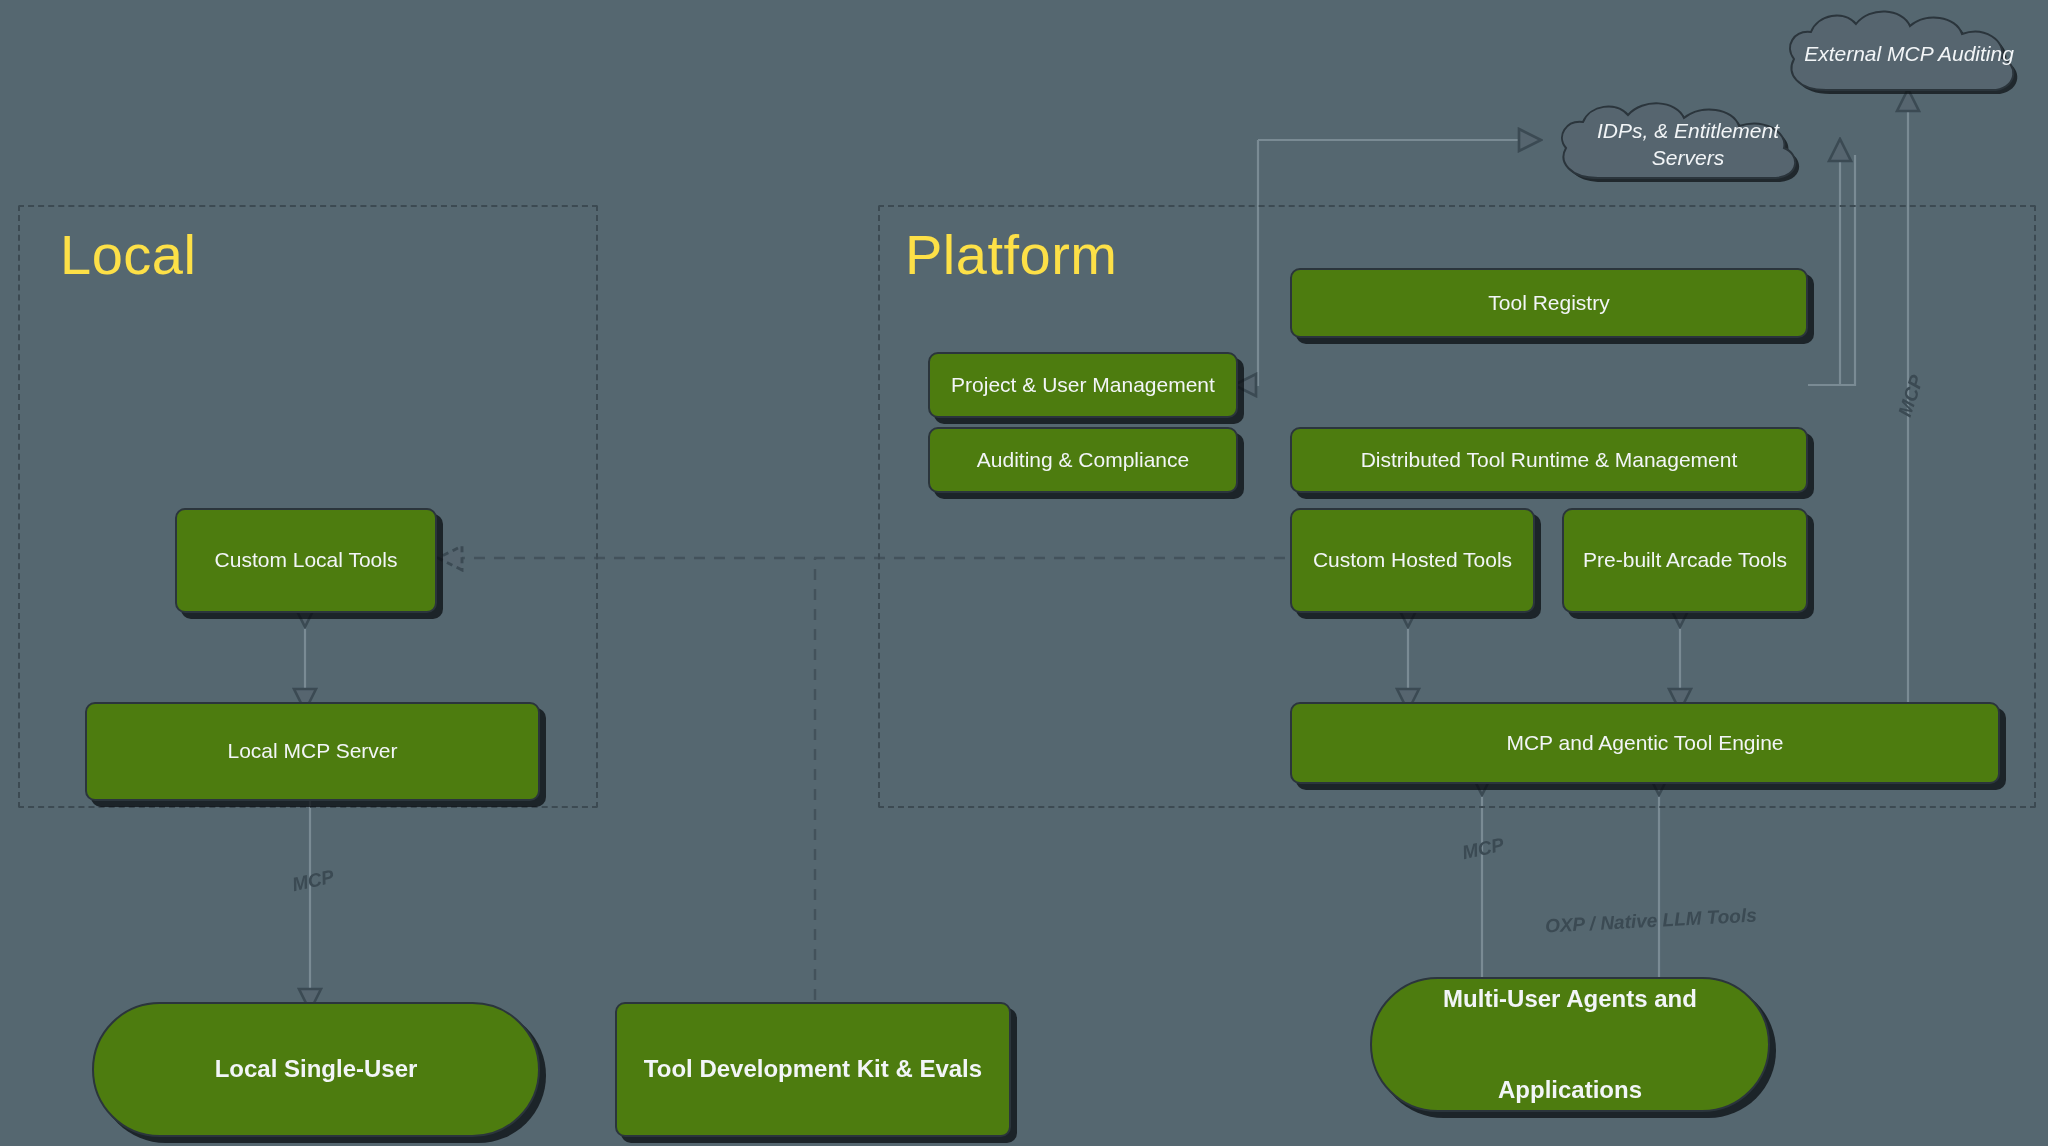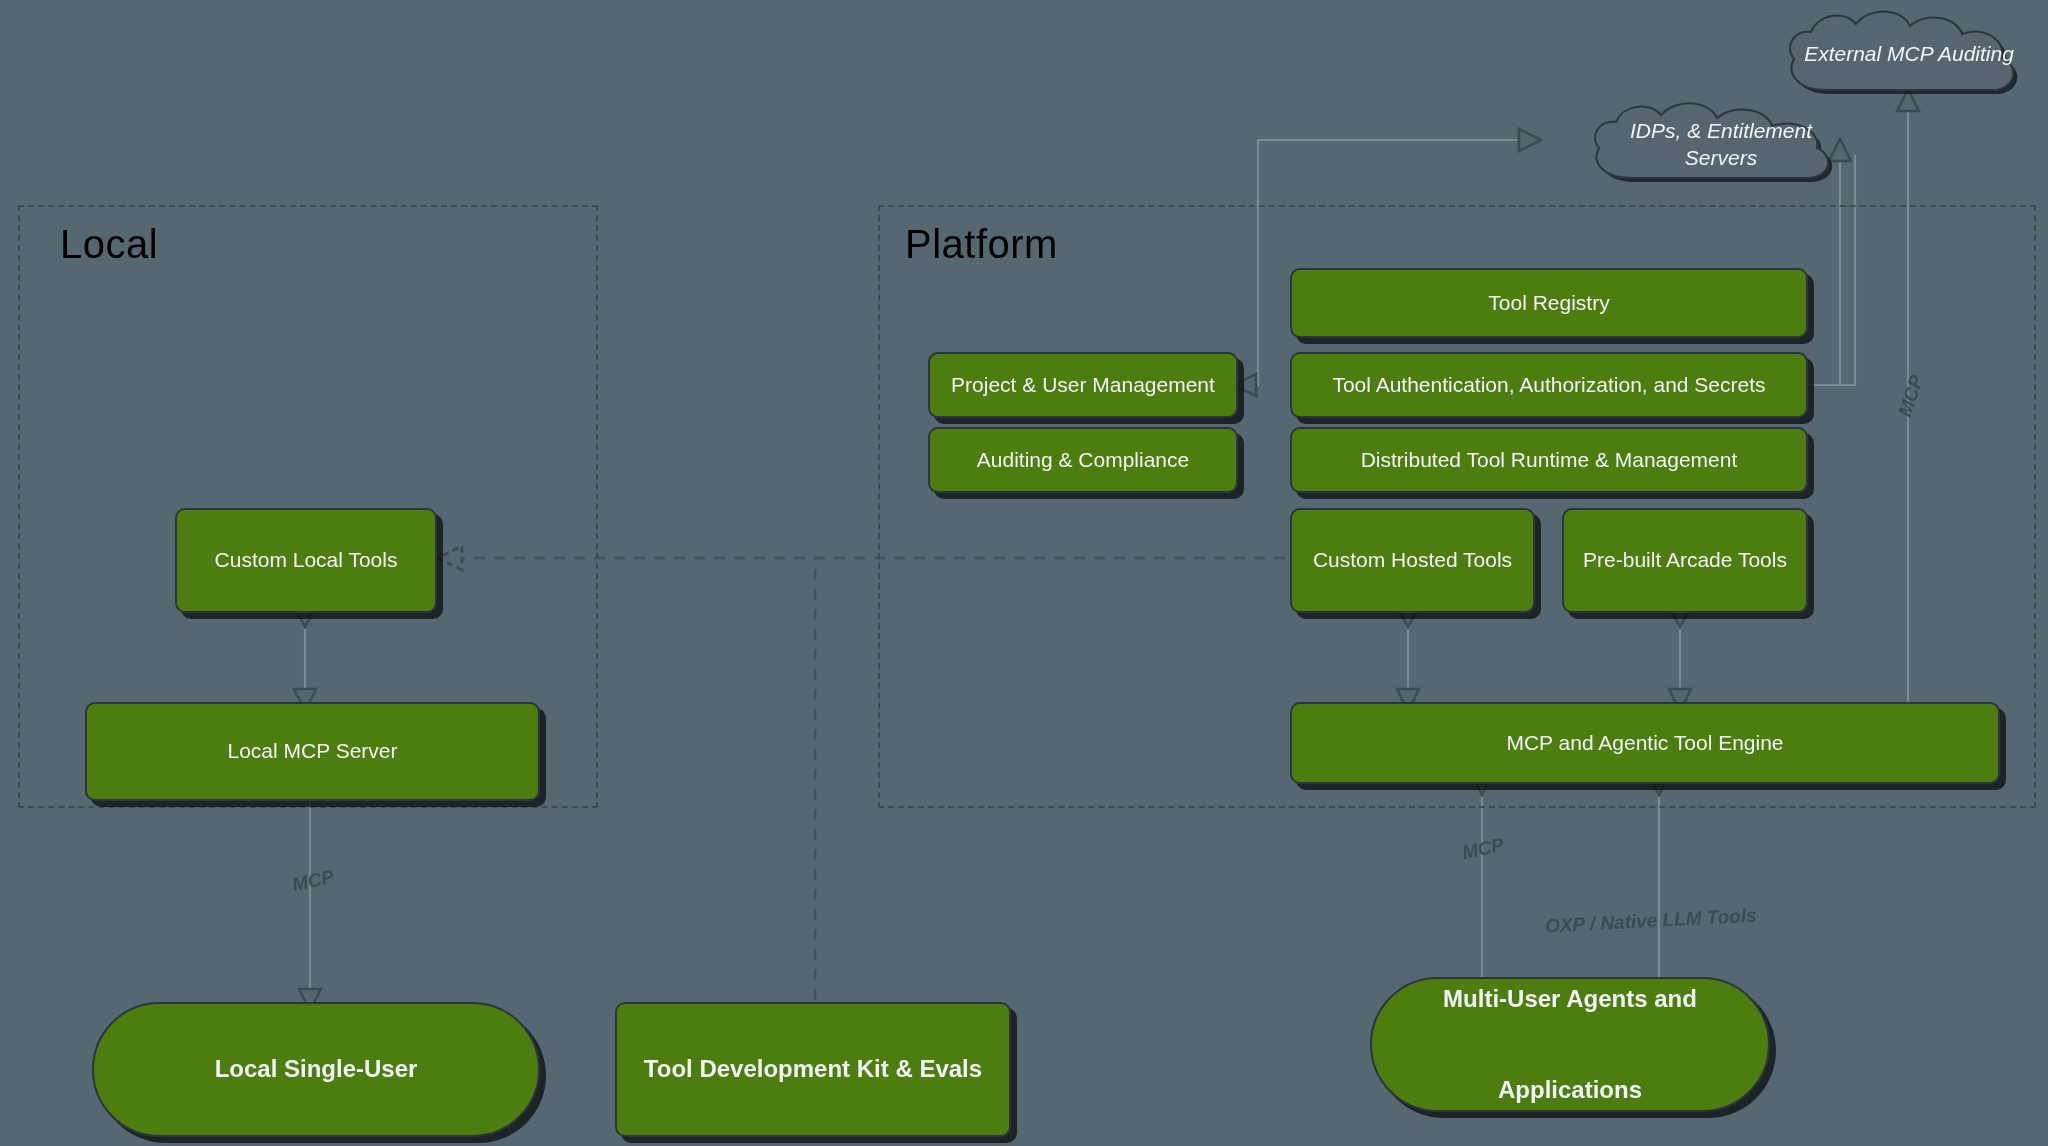--- a/index.html
+++ b/index.html
@@ -15,23 +15,23 @@
 
   
   .group{
     position:absolute;
     border:2px dashed #3c4a52;
     border-radius:2px;
     box-sizing:border-box;
   }
   .group-title{
     position:absolute;
-    font-size:40px;
+    font-size:56px;
     font-weight:400;
-    color:#000000;
+    color:#fde047;
     letter-spacing:0.5px;
     white-space:nowrap;
   }
 
   
   .node{
     position:absolute;
     box-sizing:border-box;
     background:#4d7c0f;
     border:2px solid #2b353c;
@@ -131,21 +131,21 @@
   <div class="group-title" style="left:905px;top:222px;">Platform</div>
 
   <div class="cloud" style="left:1778px;top:6px;width:262px;height:96px;">
     <svg class="cloud-svg" viewBox="0 0 262 96" preserveAspectRatio="none">
       <path d="M48,84 C20,84 8,68 16,53 C6,40 16,24 33,26 C40,8 66,4 78,18 C92,0 124,2 132,20 C148,6 178,10 184,28 C206,20 228,34 224,52 C240,58 240,80 218,84 Z" transform="translate(4,4) scale(1.0)" fill="rgba(10,14,17,0.7)"></path>
       <path d="M48,84 C20,84 8,68 16,53 C6,40 16,24 33,26 C40,8 66,4 78,18 C92,0 124,2 132,20 C148,6 178,10 184,28 C206,20 228,34 224,52 C240,58 240,80 218,84 Z" fill="#56656f" stroke="#2b353c" stroke-width="2"></path>
     </svg>
     <span class="cloud-label">External MCP Auditing</span>
   </div>
 
-  <div class="cloud" style="left:1581px;top:100px;width:280px;height:88px;font-style:italic;">
+  <div class="cloud" style="left:1548px;top:100px;width:280px;height:88px;font-style:italic;">
     <svg class="cloud-svg" viewBox="0 0 280 88" preserveAspectRatio="none">
       <path d="M50,78 C22,78 10,62 18,48 C8,36 18,20 35,22 C42,5 68,1 80,15 C95,-2 128,0 136,18 C153,4 185,8 191,26 C216,18 240,32 236,48 C252,54 252,76 228,78 Z" transform="translate(4,4)" fill="rgba(10,14,17,0.7)"></path>
       <path d="M50,78 C22,78 10,62 18,48 C8,36 18,20 35,22 C42,5 68,1 80,15 C95,-2 128,0 136,18 C153,4 185,8 191,26 C216,18 240,32 236,48 C252,54 252,76 228,78 Z" fill="#56656f" stroke="#2b353c" stroke-width="2"></path>
     </svg>
     <span class="cloud-label">IDPs, &amp; Entitlement Servers</span>
   </div>
 
   <div class="node" style="left:175px;top:508px;width:262px;height:105px;">
     <span>Custom Local Tools</span>
   </div>
@@ -167,23 +167,20 @@
   </div>
 
   <div class="node" style="left:928px;top:427px;width:310px;height:66px;">
     <span>Auditing &amp; Compliance</span>
   </div>
 
   <div class="node" style="left:1290px;top:268px;width:518px;height:70px;">
     <span>Tool Registry</span>
   </div>
 
-  <div class="node" style="left:1290px;top:352px;width:518px;height:66px;">
-    <span>Tool Authentication, Authorization, and Secrets</span>
-  </div>
 
   <div class="node" style="left:1290px;top:427px;width:518px;height:66px;">
     <span>Distributed Tool Runtime &amp; Management</span>
   </div>
 
   <div class="node" style="left:1290px;top:508px;width:245px;height:105px;">
     <span>Custom Hosted Tools</span>
   </div>
 
   <div class="node" style="left:1562px;top:508px;width:246px;height:105px;">

